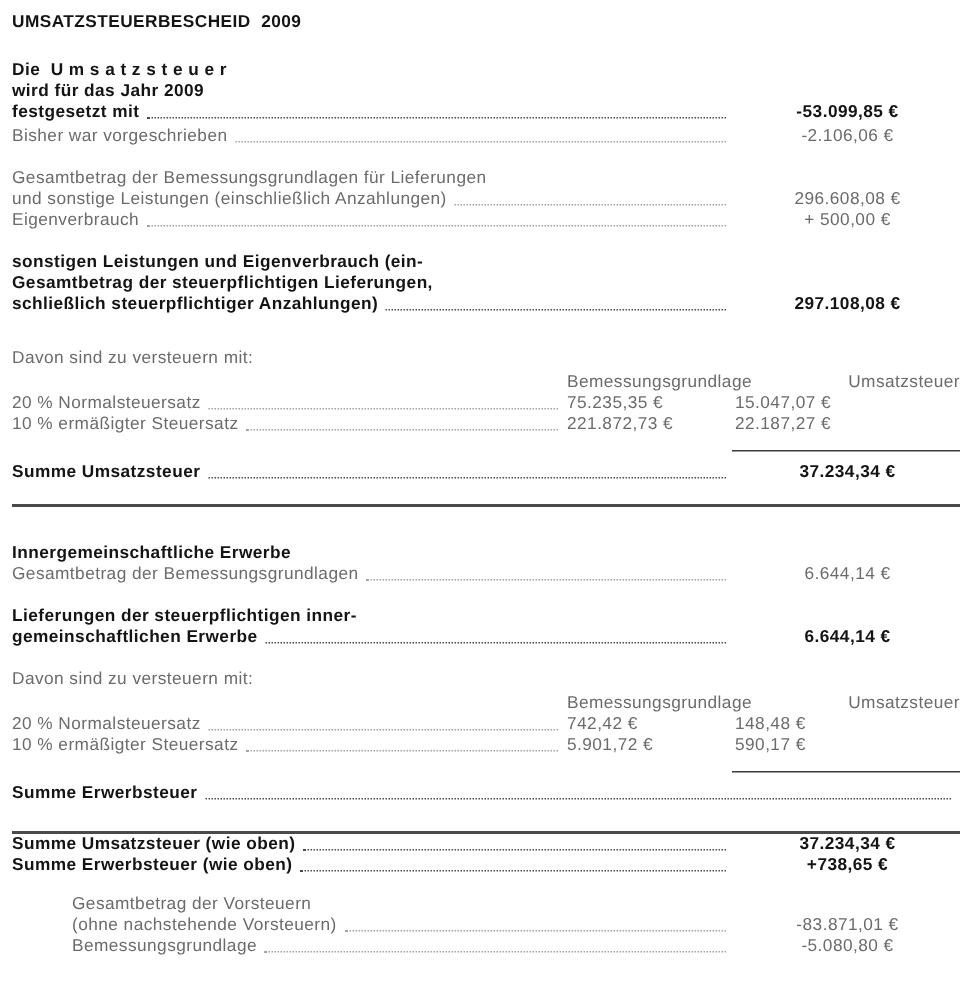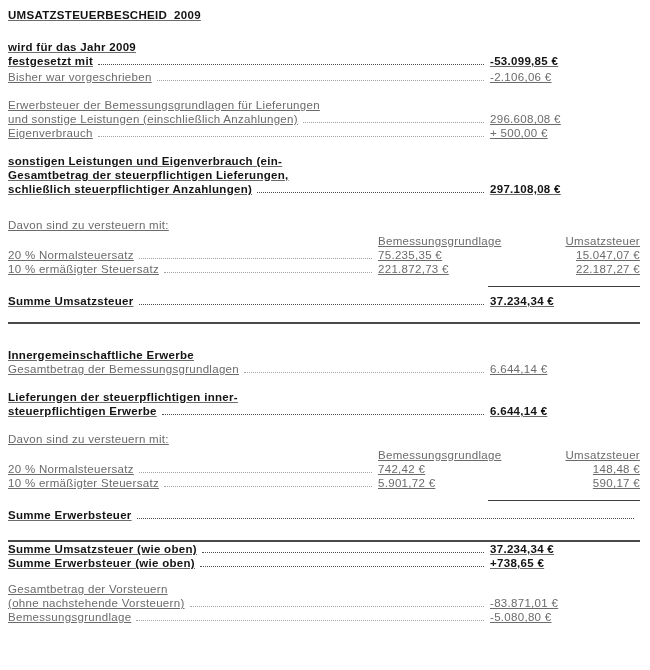--- a/index.html
+++ b/index.html
@@ -6,40 +6,40 @@
   html, body { margin: 0; padding: 0; background: #ffffff; }
   body {
     width: 650px; height: 670px;
     font-family: "Liberation Sans", sans-serif;
     font-size: 11.5px;
     line-height: 14px;
     letter-spacing: 0.3px;
     color: #6b6b6b;
     overflow: hidden;
   }
-  .page { width: 650px; height: 548px; padding: 8px 10px 0 8px; text-decoration: underline; }
+  .page { width: 650px; height: 548px; padding: 8px 10px 0 8px; }
 
   .b { color: #141414; font-weight: bold; }
   .g { color: #6b6b6b; font-weight: normal; }
 
   .line { white-space: pre-wrap; }
 
   .row { display: flex; align-items: flex-end; }
   .row .lbl { white-space: pre-wrap; flex: 0 0 auto; }
   .row .dots {
     flex: 1 1 auto;
     min-width: 12px;
     border-bottom: 1.5px dotted #a3a3a3;
     margin: 0 6px 3px 5px;
     height: 1px;
   }
   .row.b .dots { border-bottom-color: #4d4d4d; }
-  .row .val { flex: 0 0 150px; width: 150px; text-align: left; white-space: pre-wrap; }
+  .row .val { flex: 0 0 150px; width: 150px; text-align: center; white-space: pre-wrap; }
   .row .base { flex: 0 0 112px; width: 112px; text-align: left; white-space: pre-wrap; }
-  .row .tax  { flex: 0 0 150px; width: 150px; text-align: right; white-space: pre-wrap; }
+  .row .tax  { flex: 0 0 150px; width: 150px; text-align: left; white-space: pre-wrap; }
   .row .spacer { flex: 1 1 auto; }
 
   .thead .base, .thead .tax { text-align: right; }
 
   .sum-underline {
     width: 152px;
     margin-left: auto;
     border-top: 1px solid #3c3c3c;
     margin-top: 10px;
     height: 0;
@@ -55,47 +55,48 @@
 
   .title { padding-top: 0; }
   .sect-intro   { margin-top: 18px; }
   .sect-bases   { margin-top: 14px; }
   .sect-taxtot  { margin-top: 14px; }
   .sect-table1  { margin-top: 22px; }
   .sect-intra   { margin-top: 24px; }
   .sect-intra2  { margin-top: 14px; }
   .sect-table2  { margin-top: 14px; }
   .sect-totals  { }
-  .sect-vorst   { margin-top: 12px; }
+  .sect-vorst   { margin-top: 12px; margin-left: 40px; }
   .thead-row { margin-top: 2px; }
   .prev-row { margin-top: 2px; }
 </style>
 </head>
 <body>
 
 <div class="page">
 
   <div class="line b title">UMSATZSTEUERBESCHEID  2009</div>
 
   <div class="sect-intro">
+    <div class="line b">Die  U m s a t z s t e u e r</div>
     <div class="line b">wird für das Jahr 2009</div>
     <div class="row b">
       <span class="lbl">festgesetzt mit</span>
       <span class="dots"></span>
       <span class="val">-53.099,85 €</span>
     </div>
     <div class="row g prev-row">
       <span class="lbl">Bisher war vorgeschrieben</span>
       <span class="dots"></span>
       <span class="val">-2.106,06 €</span>
     </div>
   </div>
 
   <div class="sect-bases">
-    <div class="line g">Erwerbsteuer der Bemessungsgrundlagen für Lieferungen</div>
+    <div class="line g">Gesamtbetrag der Bemessungsgrundlagen für Lieferungen</div>
     <div class="row g">
       <span class="lbl">und sonstige Leistungen (einschließlich Anzahlungen)</span>
       <span class="dots"></span>
       <span class="val">296.608,08 €</span>
     </div>
     <div class="row g">
       <span class="lbl">Eigenverbrauch</span>
       <span class="dots"></span>
       <span class="val">+ 500,00 €</span>
     </div>
@@ -144,21 +145,21 @@
     <div class="line b">Innergemeinschaftliche Erwerbe</div>
     <div class="row g">
       <span class="lbl">Gesamtbetrag der Bemessungsgrundlagen</span>
       <span class="dots"></span>
       <span class="val">6.644,14 €</span>
     </div>
   </div>
   <div class="sect-intra2">
     <div class="line b">Lieferungen der steuerpflichtigen inner-</div>
     <div class="row b">
-      <span class="lbl">steuerpflichtigen Erwerbe</span>
+      <span class="lbl">gemeinschaftlichen Erwerbe</span>
       <span class="dots"></span>
       <span class="val">6.644,14 €</span>
     </div>
   </div>
 
   <div class="sect-table2">
     <div class="line g">Davon sind zu versteuern mit:</div>
     <div class="row g thead thead-row">
       <span class="spacer"></span>
       <span class="base">Bemessungsgrundlage</span>

